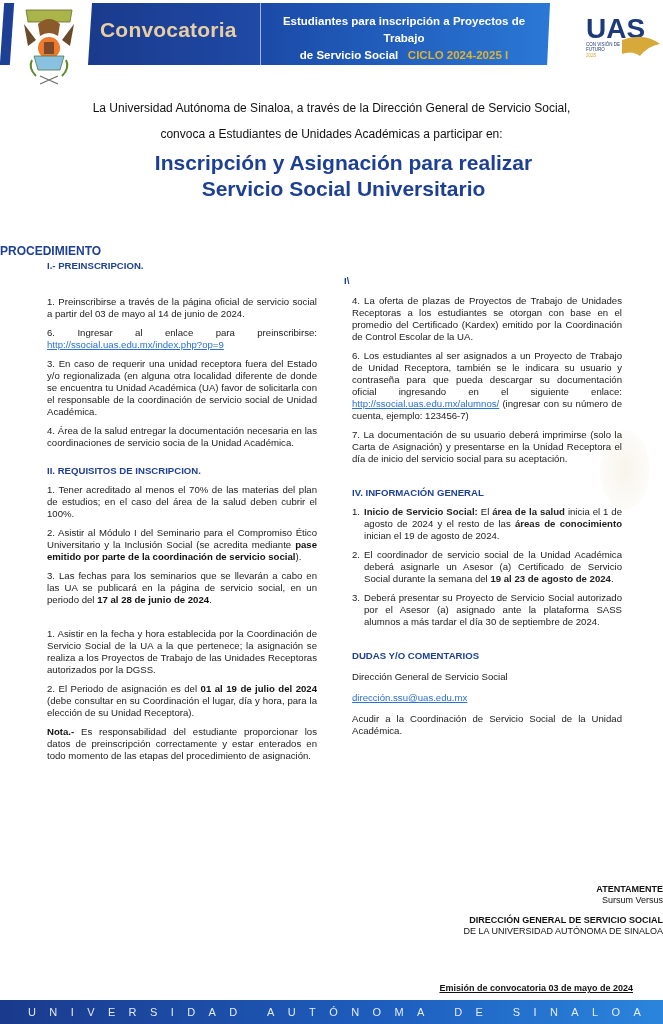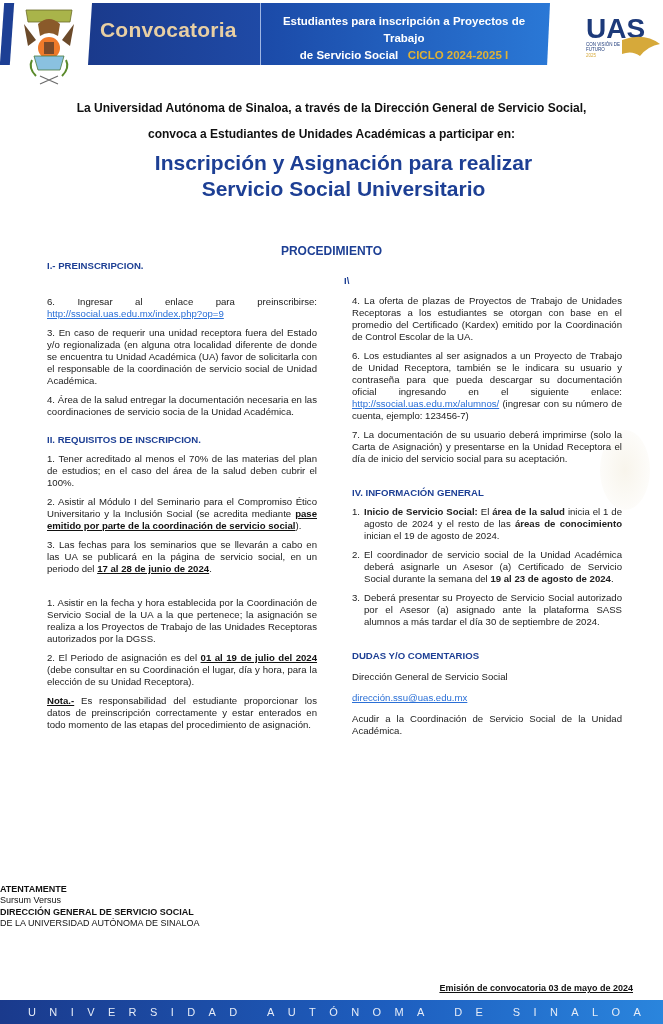--- a/index.html
+++ b/index.html
@@ -11,38 +11,38 @@
   .hdr-left-bar { position: absolute; left: 2px; top: 3px; width: 10px; height: 62px; background: #1d3f94; transform: skewX(-4deg); }
   .crest { position: absolute; left: 18px; top: 6px; width: 62px; height: 80px; }
   .hdr-band1 { position: absolute; left: 88px; top: 3px; width: 172px; height: 62px; background: linear-gradient(90deg,#1a3a8c,#1f4aa6); clip-path: polygon(4px 0,100% 0,100% 100%,0 100%); }
   .hdr-title { position: absolute; left: 100px; top: 18px; font-size: 21px; font-weight: bold; color: #e8cfa3; letter-spacing: 0.2px; }
   .hdr-band2 { position: absolute; left: 260px; top: 3px; width: 290px; height: 62px; background: linear-gradient(90deg,#1b4aa8,#2a78d6); clip-path: polygon(0 0,100% 0,99% 100%,0 100%); border-left: 1px solid #9fb6e4; }
   .hdr-sub { position: absolute; left: 262px; top: 13px; width: 284px; text-align: center; color: #ffffff; font-size: 11.5px; font-weight: bold; line-height: 17px; }
   .hdr-sub .cycle { color: #e0b234; }
   .uas-logo { position: absolute; left: 582px; top: 10px; width: 80px; height: 52px; }
 
   
-  .intro { position: absolute; top: 95px; left: 0; width: 663px; text-align: center; font-size: 12px; font-weight: bold; line-height: 26px; color: #111; }
+  .intro { position: absolute; top: 95px; left: 0; width: 663px; text-align: center; font-size: 12px; font-weight: normal; line-height: 26px; color: #111; }
   .main-title { position: absolute; top: 150px; left: 0; width: 663px; text-align: center; color: #1d3f94; font-size: 21px; font-weight: bold; line-height: 26px; padding-left: 24px; }
-  .proc-title { position: absolute; top: 244px; left: 0; width: 663px; text-align: center; color: #1d3f94; font-size: 12px; font-weight: bold; }
+  .proc-title { position: absolute; top: 244px; left: 0; width: 663px; color: #1d3f94; font-size: 12px; font-weight: bold; }
 
   
   .col { position: absolute; font-size: 9.6px; line-height: 12px; color: #222; text-align: justify; }
   .col-left { left: 47px; top: 260px; width: 270px; }
   .col-right { left: 352px; top: 275px; width: 270px; }
   .sec-head { color: #1d3f94; font-weight: bold; font-size: 9.6px; margin-bottom: 7px; }
   .para { margin-bottom: 7px; }
-  .para b { color: #111; text-decoration: underline; }
+  .para b { color: #111; }
   a.link { color: #2a6fd6; text-decoration: underline; }
   .list-item { display: flex; margin-bottom: 7px; }
   .list-item .num { width: 12px; flex: none; }
   .list-item .txt { flex: 1; }
 
   
-  .sign { position: absolute; top: 884px; left: 0; width: 663px; text-align: left; font-size: 9px; line-height: 11px; color: #111; }
+  .sign { position: absolute; top: 884px; left: 0; width: 663px; text-align: right; font-size: 9px; line-height: 11px; color: #111; }
   .sign .b { font-weight: bold; }
   .emission { position: absolute; top: 983px; right: 30px; font-size: 9px; font-weight: bold; color: #111; text-decoration: underline; }
 
   
   .footer { position: absolute; top: 1000px; left: 0; width: 663px; height: 24px; background: linear-gradient(90deg,#1a3a8c,#1e5fc0 60%,#2a85dd); color: #e6ecf7; font-size: 11px; letter-spacing: 0; display: flex; justify-content: space-between; align-items: center; padding: 0 22px 0 28px; }
   .footer span { display: inline-block; }
 
   .watermark { position: absolute; left: 600px; top: 430px; width: 50px; height: 80px; border-radius: 50%; background: radial-gradient(ellipse at center, rgba(235,225,200,0.35), rgba(255,255,255,0)); }
 </style>
 </head>
@@ -91,20 +91,21 @@
   <div>Inscripción y Asignación para realizar</div>
   <div>Servicio Social Universitario</div>
 </div>
 
 <div class="proc-title">PROCEDIMIENTO</div>
 
 <div class="watermark"></div>
 
 <div class="col col-left">
   <div class="sec-head" style="margin-bottom:24px;">I.- PREINSCRIPCION.</div>
+  <div class="para">1. Preinscribirse a través de la página oficial de servicio social a partir del 03 de mayo al 14 de junio de 2024.</div>
   <div class="para">
     <div style="text-align-last: justify;">6. Ingresar al enlace para preinscribirse:</div>
     <a class="link">http://ssocial.uas.edu.mx/index.php?op=9</a>
   </div>
   <div class="para">3. En caso de requerir una unidad receptora fuera del Estado y/o regionalizada (en alguna otra localidad diferente de donde se encuentra tu Unidad Académica (UA) favor de solicitarla con el responsable de la coordinación de servicio social de Unidad Académica.</div>
   <div class="para" style="margin-bottom:16px;">4. Área de la salud entregar la documentación necesaria en las coordinaciones de servicio socia de la Unidad Académica.</div>
 
   <div class="sec-head">II. REQUISITOS DE INSCRIPCION.</div>
   <div class="para">1. Tener acreditado al menos el 70% de las materias del plan de estudios; en el caso del área de la salud deben cubrir el 100%.</div>
   <div class="para"><span>2. Asistir al Módulo I del Seminario para el Compromiso Ético Universitario y la Inclusión Social (se acredita mediante </span><b>pase emitido por parte de la coordinación de servicio social</b><span>).</span></div>
@@ -136,21 +137,21 @@
   </div>
 
   <div class="sec-head" style="margin-bottom:9px;">DUDAS Y/O COMENTARIOS</div>
   <div class="para" style="margin-bottom:9px;">Dirección General de Servicio Social</div>
   <div class="para" style="margin-bottom:9px;"><a class="link">dirección.ssu@uas.edu.mx</a></div>
   <div class="para">Acudir a la Coordinación de Servicio Social de la Unidad Académica.</div>
 </div>
 
 <div class="sign">
   <div class="b">ATENTAMENTE</div>
-  <div style="margin-bottom:1px;">Sursum Versus</div>
+  <div style="margin-bottom:9px;">Sursum Versus</div>
   <div class="b">DIRECCIÓN GENERAL DE SERVICIO SOCIAL</div>
   <div>DE LA UNIVERSIDAD AUTÓNOMA DE SINALOA</div>
 </div>
 
 <div class="emission">Emisión de convocatoria 03 de mayo de 2024</div>
 
 <div class="footer" id="footer">
     <span>U</span>
     <span>N</span>
     <span>I</span>

